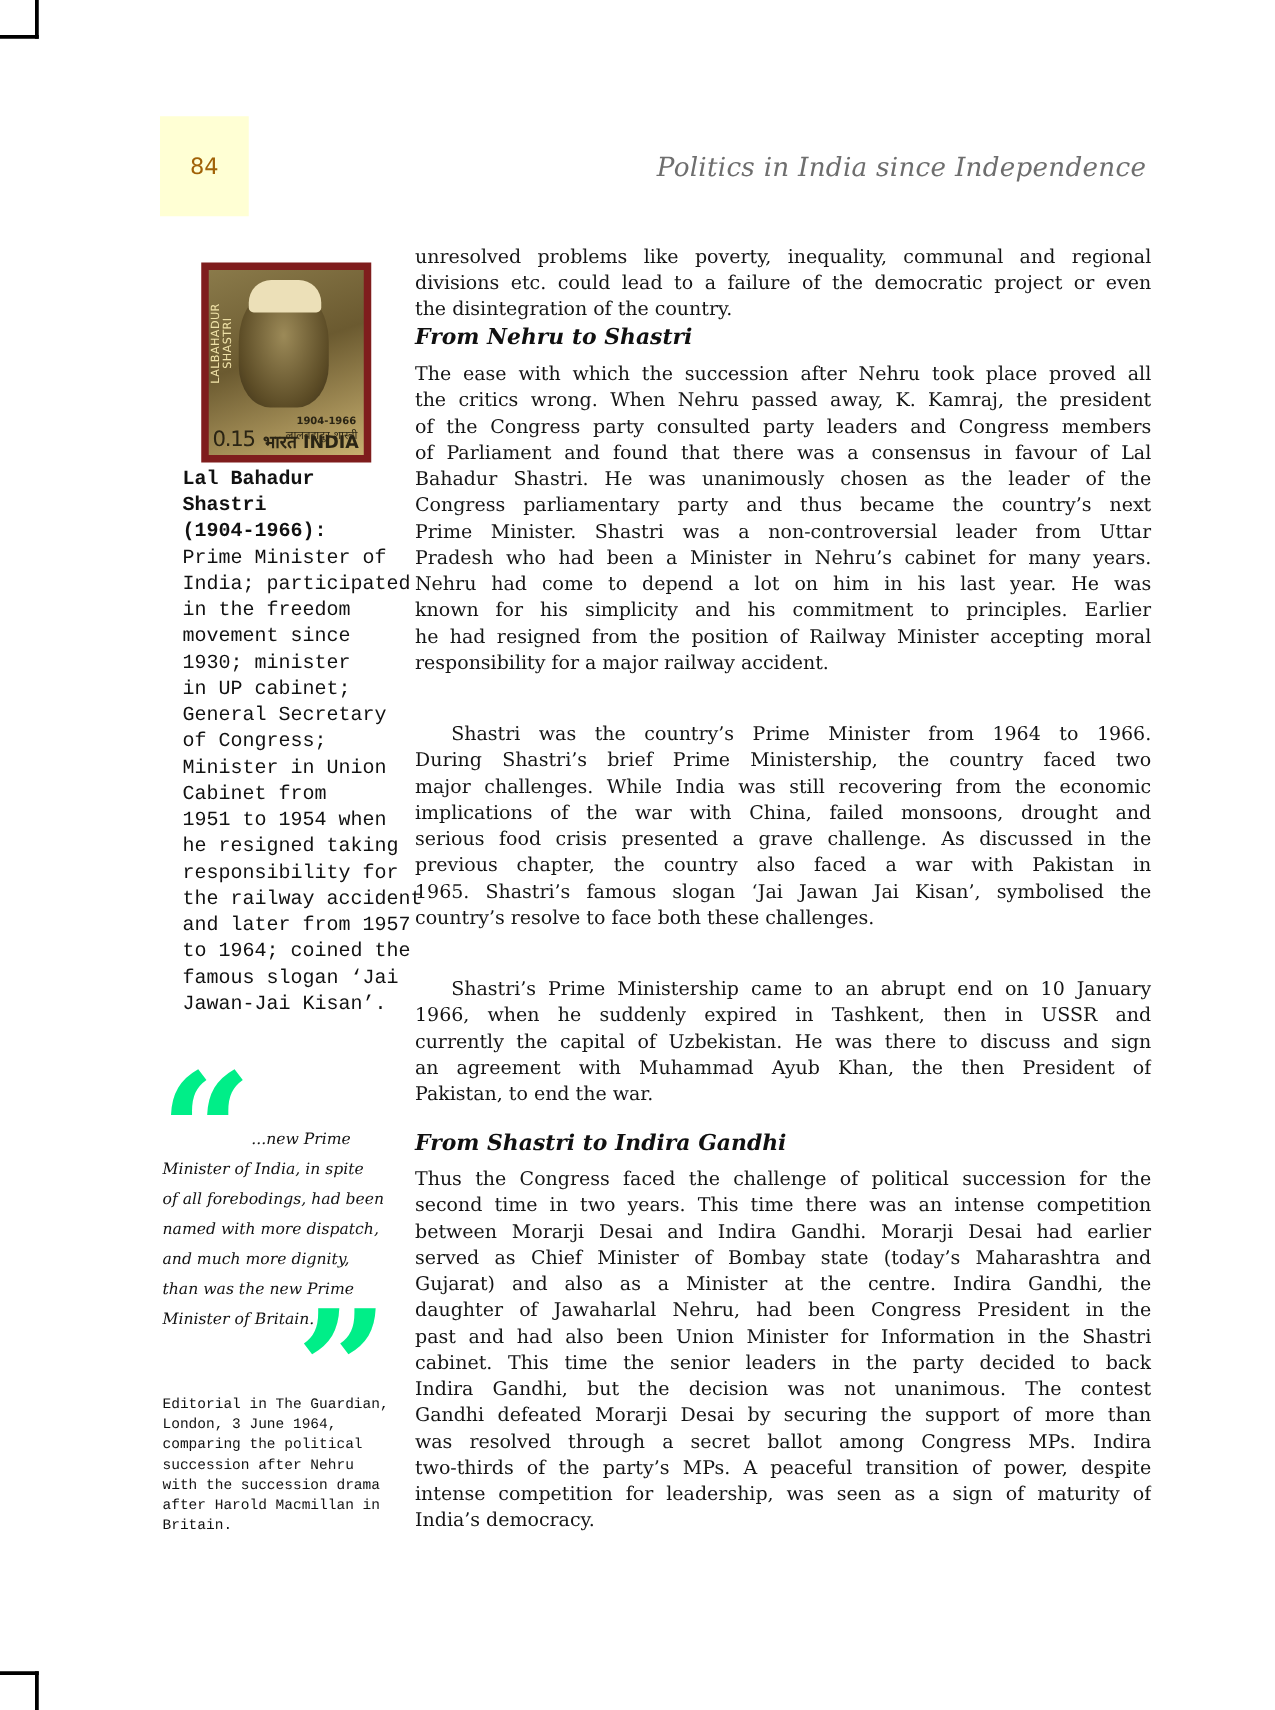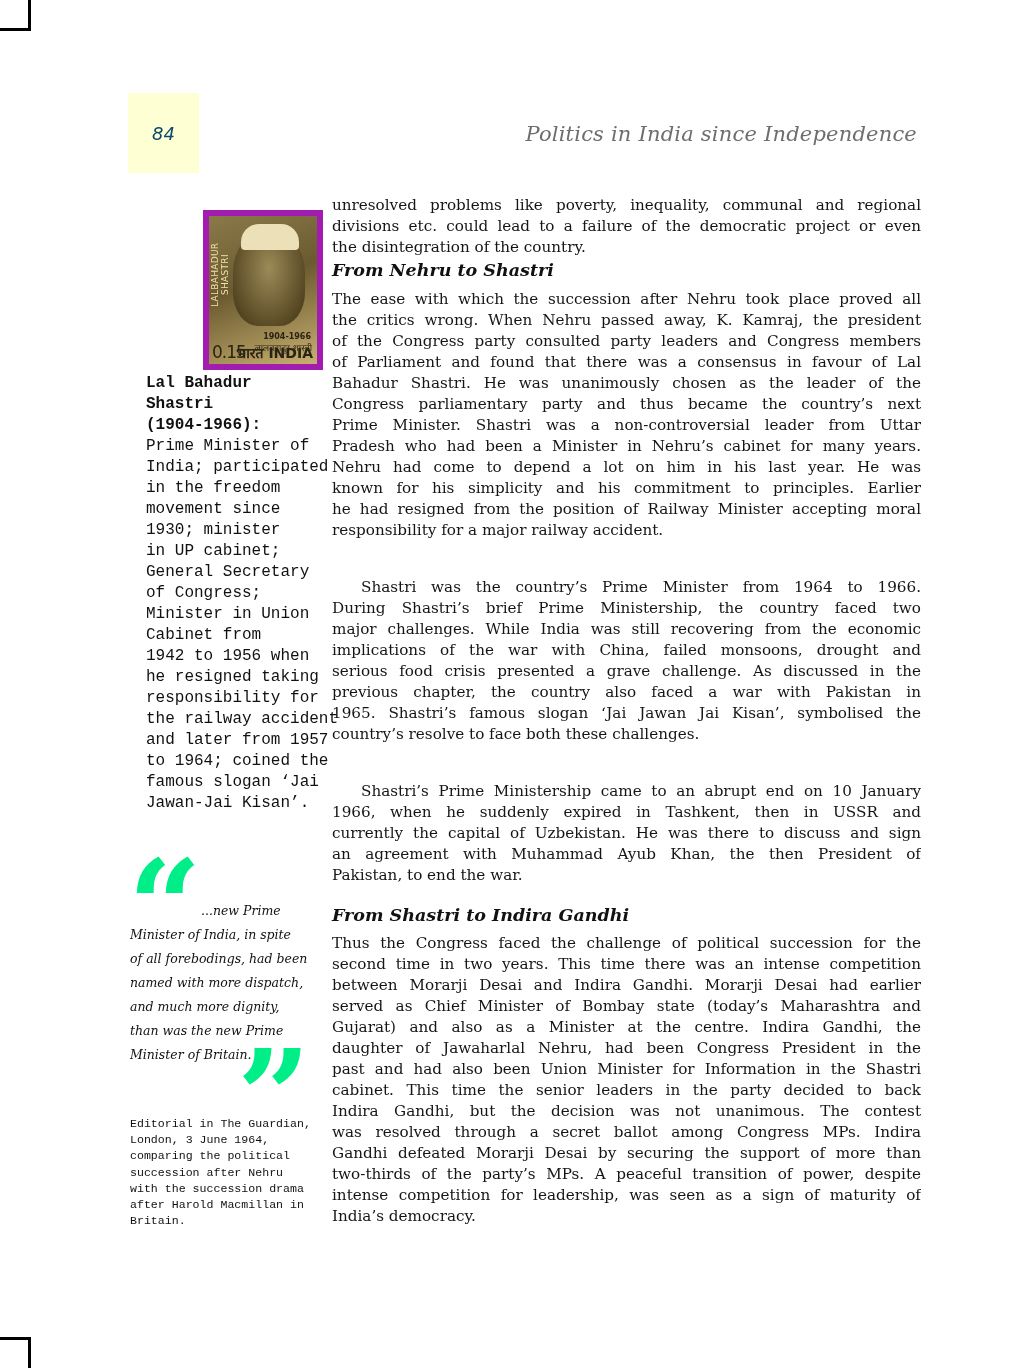--- a/index.html
+++ b/index.html
@@ -4,26 +4,26 @@
 <style>
   * { margin: 0; padding: 0; box-sizing: border-box; }
   html, body { width: 1020px; height: 1368px; background: #ffffff; overflow: hidden; }
   body { position: relative; font-family: "DejaVu Serif", serif; color: #1a1a1a; }
 
   .crop-mark { position: absolute; border-color: #000; border-style: solid; }
   .crop-tl { left: 0; top: 0; width: 31px; height: 31px; border-width: 0 3px 3px 0; }
   .crop-bl { left: 0; top: 1337px; width: 31px; height: 31px; border-width: 3px 3px 0 0; }
 
   .page-num-box { position: absolute; left: 128px; top: 93px; width: 71px; height: 80px; background: #ffffd4; display: flex; align-items: center; justify-content: center; }
-  .page-num { font-family: "DejaVu Sans", sans-serif; font-style: italic; font-size: 18px; color: #0c4a6e; }
+  .page-num { font-family: "DejaVu Sans", sans-serif; font-size: 18px; color: #a16207; }
 
   .running-head { position: absolute; right: 103px; top: 122px; font-family: "DejaVu Serif", serif; font-style: italic; font-size: 21px; color: #6e6e6e; letter-spacing: 0.2px; }
 
   
-  .stamp { position: absolute; left: 161px; top: 210px; width: 120px; height: 160px; background: #a21caf; padding: 6px; margin-left: 42px; }
+  .stamp { position: absolute; left: 161px; top: 210px; width: 136px; height: 160px; background: #7f1d1d; padding: 6px; }
   .stamp-inner { position: relative; width: 100%; height: 100%; background: linear-gradient(160deg, #8a7a4a 0%, #6b5a30 45%, #c8b070 100%); overflow: hidden; }
   .stamp-side { position: absolute; left: 1px; top: 6px; width: 14px; height: 106px; writing-mode: vertical-rl; transform: rotate(180deg); font-family: "DejaVu Sans", sans-serif; font-size: 9px; color: #f0e2a8; text-align: center; letter-spacing: 0.3px; }
   .stamp-face { position: absolute; left: 24px; top: 14px; width: 72px; height: 96px; border-radius: 45% 45% 35% 35%; background: radial-gradient(ellipse at 50% 40%, #9c8a58 0%, #5c4c26 70%, #3c3018 100%); }
   .stamp-cap { position: absolute; left: 32px; top: 8px; width: 58px; height: 26px; border-radius: 18px 18px 4px 4px; background: #ece0b8; }
   .stamp-years { position: absolute; right: 6px; top: 116px; font-family: "DejaVu Sans", sans-serif; font-size: 8px; font-weight: bold; color: #2a2414; }
   .stamp-hindi { position: absolute; right: 5px; top: 125px; font-size: 9px; color: #2a2414; font-family: "DejaVu Sans", sans-serif; }
   .stamp-value { position: absolute; left: 3px; bottom: 2px; font-family: "DejaVu Sans", sans-serif; font-size: 17px; color: #2a2414; letter-spacing: -1px; }
   .stamp-country { position: absolute; right: 4px; bottom: 2px; font-family: "DejaVu Sans", sans-serif; font-size: 14px; color: #2a2414; font-weight: bold; }
 
   .bio { position: absolute; left: 146px; top: 373px; width: 160px; font-family: Liberation Mono, monospace; font-size: 16px; line-height: 21px; color: #111; }
@@ -79,21 +79,21 @@
   <span class="bio-line">Prime Minister of</span>
   <span class="bio-line">India; participated</span>
   <span class="bio-line">in the freedom</span>
   <span class="bio-line">movement since</span>
   <span class="bio-line">1930; minister</span>
   <span class="bio-line">in UP cabinet;</span>
   <span class="bio-line">General Secretary</span>
   <span class="bio-line">of Congress;</span>
   <span class="bio-line">Minister in Union</span>
   <span class="bio-line">Cabinet from</span>
-  <span class="bio-line">1942 to 1956 when</span>
+  <span class="bio-line">1951 to 1954 when</span>
   <span class="bio-line">he resigned taking</span>
   <span class="bio-line">responsibility for</span>
   <span class="bio-line">the railway accident</span>
   <span class="bio-line">and later from 1957</span>
   <span class="bio-line">to 1964; coined the</span>
   <span class="bio-line">famous slogan ‘Jai</span>
   <span class="bio-line">Jawan-Jai Kisan’.</span>
 </div>
 
 <div class="quote-open">“</div>
@@ -168,19 +168,19 @@
   <div class="para">
     <span class="line">Thus the Congress faced the challenge of political succession for the</span>
     <span class="line">second time in two years.  This time there was an intense competition</span>
     <span class="line">between Morarji Desai and Indira Gandhi. Morarji Desai had earlier</span>
     <span class="line">served as Chief Minister of Bombay state (today’s Maharashtra and</span>
     <span class="line">Gujarat) and also as a Minister at the centre.  Indira Gandhi, the</span>
     <span class="line">daughter of Jawaharlal Nehru, had been Congress President in the</span>
     <span class="line">past and had also been Union Minister for Information in the Shastri</span>
     <span class="line">cabinet. This time the senior leaders in the party decided to back</span>
     <span class="line">Indira Gandhi, but the decision was not unanimous.  The contest</span>
+    <span class="line">Gandhi defeated Morarji Desai by securing the support of more than</span>
     <span class="line">was resolved through a secret ballot among Congress MPs.  Indira</span>
-    <span class="line">Gandhi defeated Morarji Desai by securing the support of more than</span>
     <span class="line">two-thirds of the party’s MPs.  A peaceful transition of power, despite</span>
     <span class="line">intense competition for leadership, was seen as a sign of maturity of</span>
     <span class="line last">India’s democracy.</span>
   </div>
 </div>
 
 </body></html>

